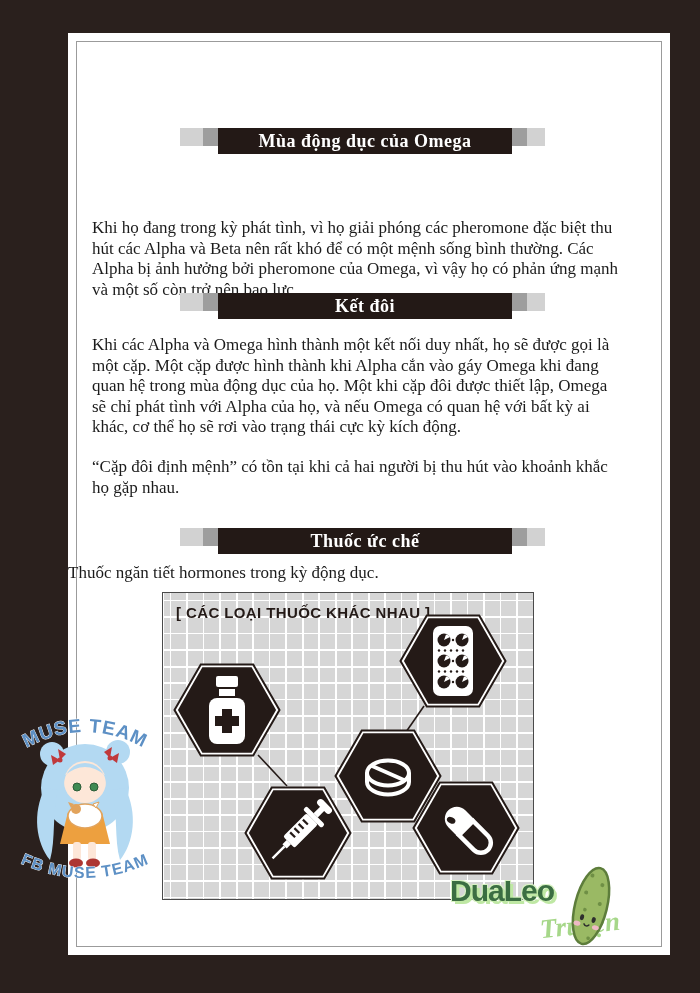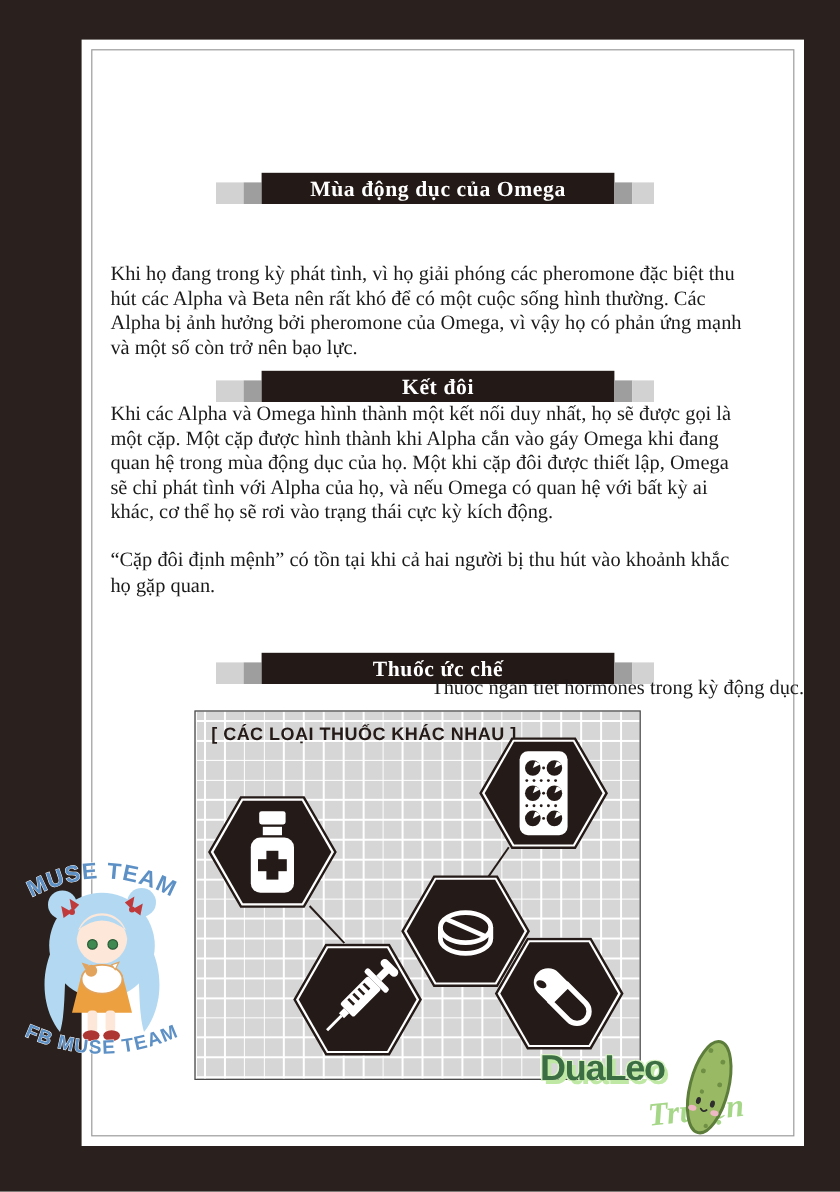--- a/index.html
+++ b/index.html
@@ -2,30 +2,30 @@
 <html><head>
 <meta charset="utf-8">
 <style>
   html,body{margin:0;padding:0;}
   body{width:700px;height:993px;font-family:"Liberation Serif",serif;}
   .frame{position:relative;width:700px;height:993px;background:#2a201d;overflow:hidden;}
   .page{position:absolute;left:68px;top:33px;width:602px;height:922px;background:#ffffff;}
   .inner-border{position:absolute;left:8px;top:8px;right:8px;bottom:8px;border:1px solid #9b9b9b;pointer-events:none;}
 
   
-  .banner{position:absolute;left:112px;width:365px;height:42px;display:flex;align-items:flex-end;}
+  .banner{position:absolute;left:112px;width:365px;height:42px;display:flex;align-items:flex-start;}
   .seg{height:18px;}
   .seg.light{background:#d2d2d2;}
   .seg.dark{background:#9e9e9e;}
   .seg.l1{width:23px;} .seg.l2{width:15px;} .seg.r1{width:15px;} .seg.r2{width:18px;}
   .band{flex:1;height:26px;background:#231916;color:#ffffff;display:flex;align-items:center;justify-content:center;
         font-weight:bold;font-size:18px;letter-spacing:0.5px;font-family:"Liberation Serif",serif;}
 
   .para{position:absolute;left:24px;width:528px;font-size:17px;line-height:20.5px;color:#1b1b1b;}
-  .subtitle{position:absolute;left:0;width:602px;text-align:right;font-size:17px;color:#1b1b1b;}
+  .subtitle{position:absolute;left:0;width:602px;text-align:left;font-size:17px;color:#1b1b1b;}
 
   
   .diagram{position:absolute;left:94px;top:559px;width:370px;height:306px;
            background-color:#d6d6d6;border:1px solid #4a4a4a;
            background-image:
              repeating-linear-gradient(to right,#ffffff 0 1.5px,transparent 1.5px 16.5px),
              repeating-linear-gradient(to bottom,#ffffff 0 1.5px,transparent 1.5px 16.5px);
            background-position:7px 7px;}
   .diagram-title{position:absolute;left:13px;top:11px;font-family:"Liberation Sans",sans-serif;
                  font-weight:bold;font-size:15px;letter-spacing:0.4px;color:#241a17;}
@@ -55,31 +55,31 @@
   <div class="page">
     <div class="inner-border"></div>
 
     <div class="banner" style="top:95px;">
       <div class="seg light l1"></div>
       <div class="seg dark l2"></div>
       <div class="band">Mùa động dục của Omega</div>
       <div class="seg dark r1"></div>
       <div class="seg light r2"></div>
     </div>
-    <div class="para" style="top:185px;">Khi họ đang trong kỳ phát tình, vì họ giải phóng các pheromone đặc biệt thu hút các Alpha và Beta nên rất khó để có một cuộc sống hình thường. Các Alpha bị ảnh hưởng bởi pheromone của Omega, vì vậy họ có phản ứng mạnh và một số còn trở nên bạo lực.</div>
+    <div class="para" style="top:185px;">Khi họ đang trong kỳ phát tình, vì họ giải phóng các pheromone đặc biệt thu hút các Alpha và Beta nên rất khó để có một mệnh sống bình thường. Các Alpha bị ảnh hưởng bởi pheromone của Omega, vì vậy họ có phản ứng mạnh và một số còn trở nên bạo lực.</div>
 
     <div class="banner" style="top:260px;">
       <div class="seg light l1"></div>
       <div class="seg dark l2"></div>
       <div class="band">Kết đôi</div>
       <div class="seg dark r1"></div>
       <div class="seg light r2"></div>
     </div>
     <div class="para" style="top:302px;">Khi các Alpha và Omega hình thành một kết nối duy nhất, họ sẽ được gọi là một cặp. Một cặp được hình thành khi Alpha cắn vào gáy Omega khi đang quan hệ trong mùa động dục của họ. Một khi cặp đôi được thiết lập, Omega sẽ chỉ phát tình với Alpha của họ, và nếu Omega có quan hệ với bất kỳ ai khác, cơ thể họ sẽ rơi vào trạng thái cực kỳ kích động.</div>
-    <div class="para" style="top:424px;">“Cặp đôi định mệnh” có tồn tại khi cả hai người bị thu hút vào khoảnh khắc họ gặp quan.</div>
+    <div class="para" style="top:424px;">“Cặp đôi định mệnh” có tồn tại khi cả hai người bị thu hút vào khoảnh khắc họ gặp nhau.</div>
 
     <div class="banner" style="top:495px;">
       <div class="seg light l1"></div>
       <div class="seg dark l2"></div>
       <div class="band">Thuốc ức chế</div>
       <div class="seg dark r1"></div>
       <div class="seg light r2"></div>
     </div>
     <div class="subtitle" style="top:530px;">Thuốc ngăn tiết hormones trong kỳ động dục.</div>
 

